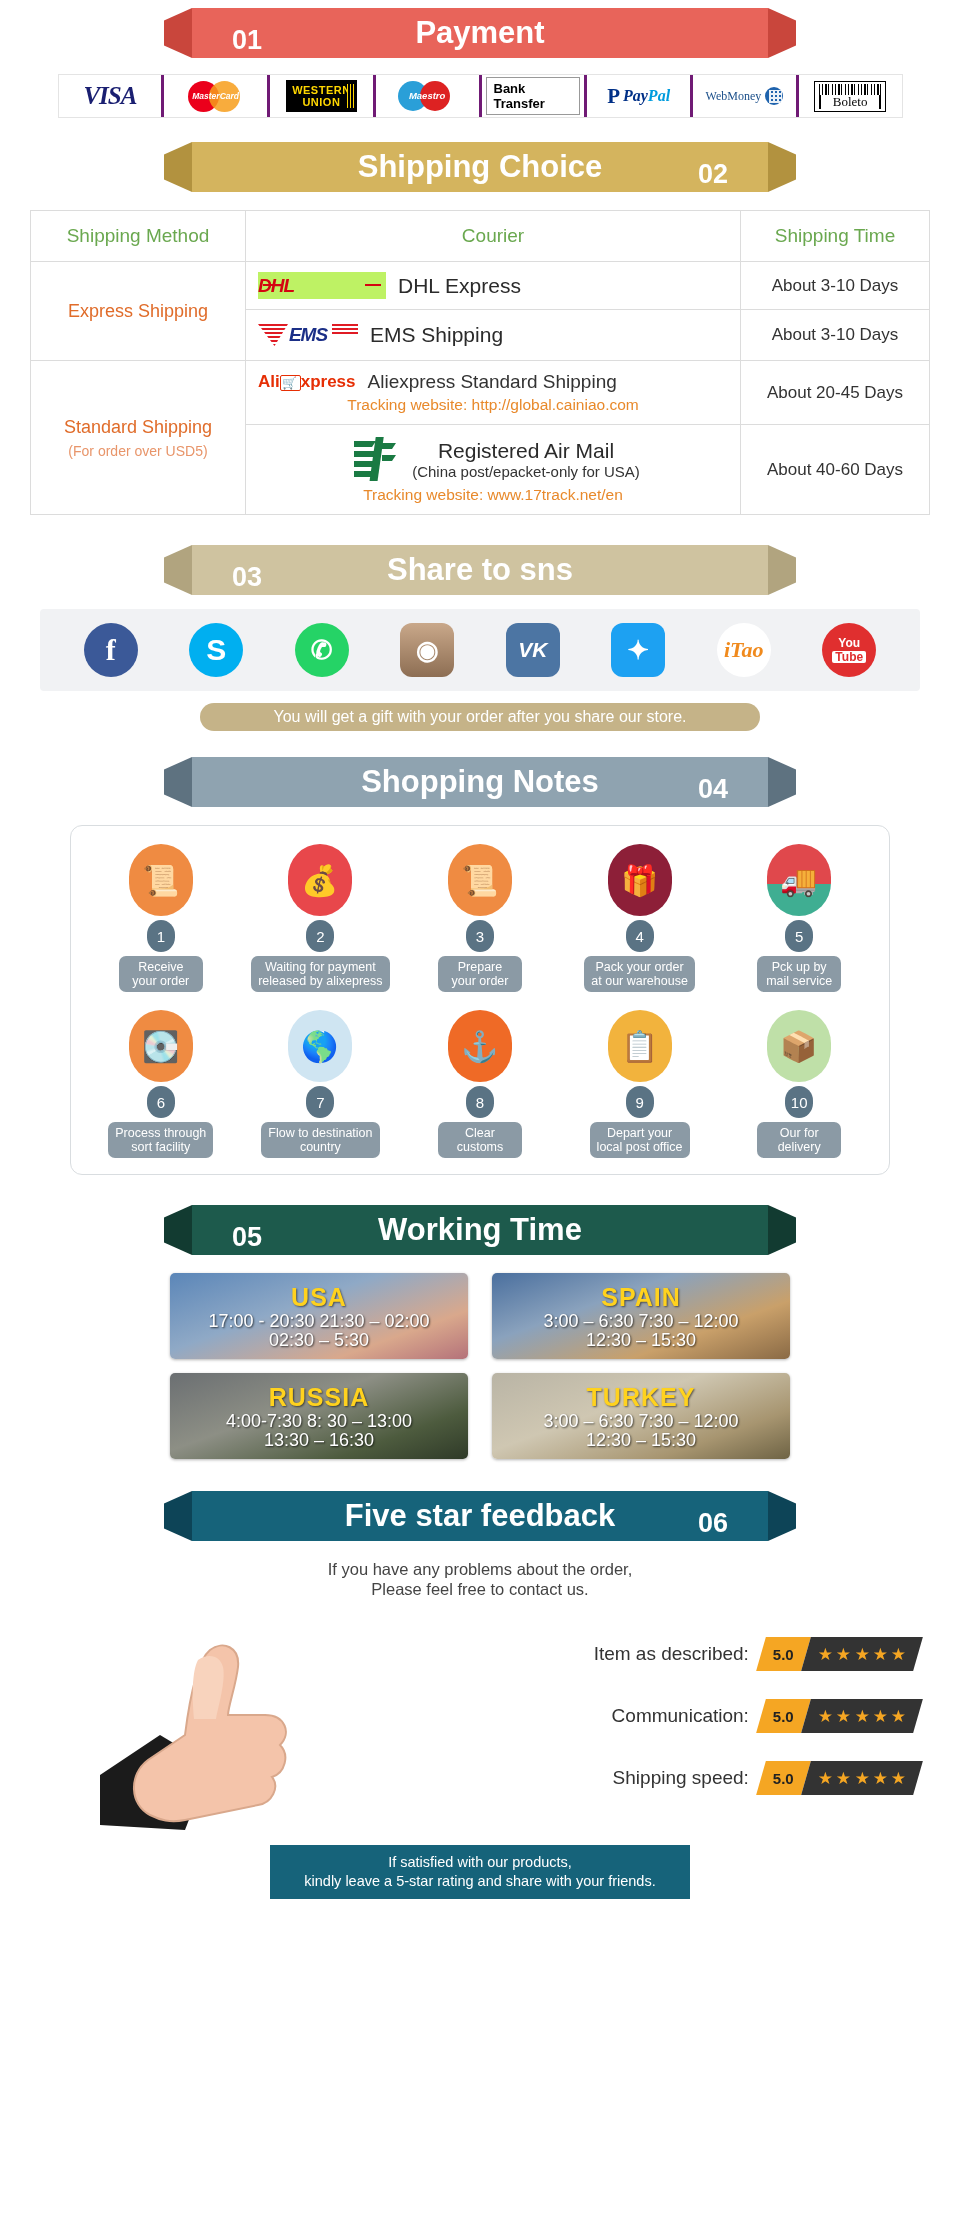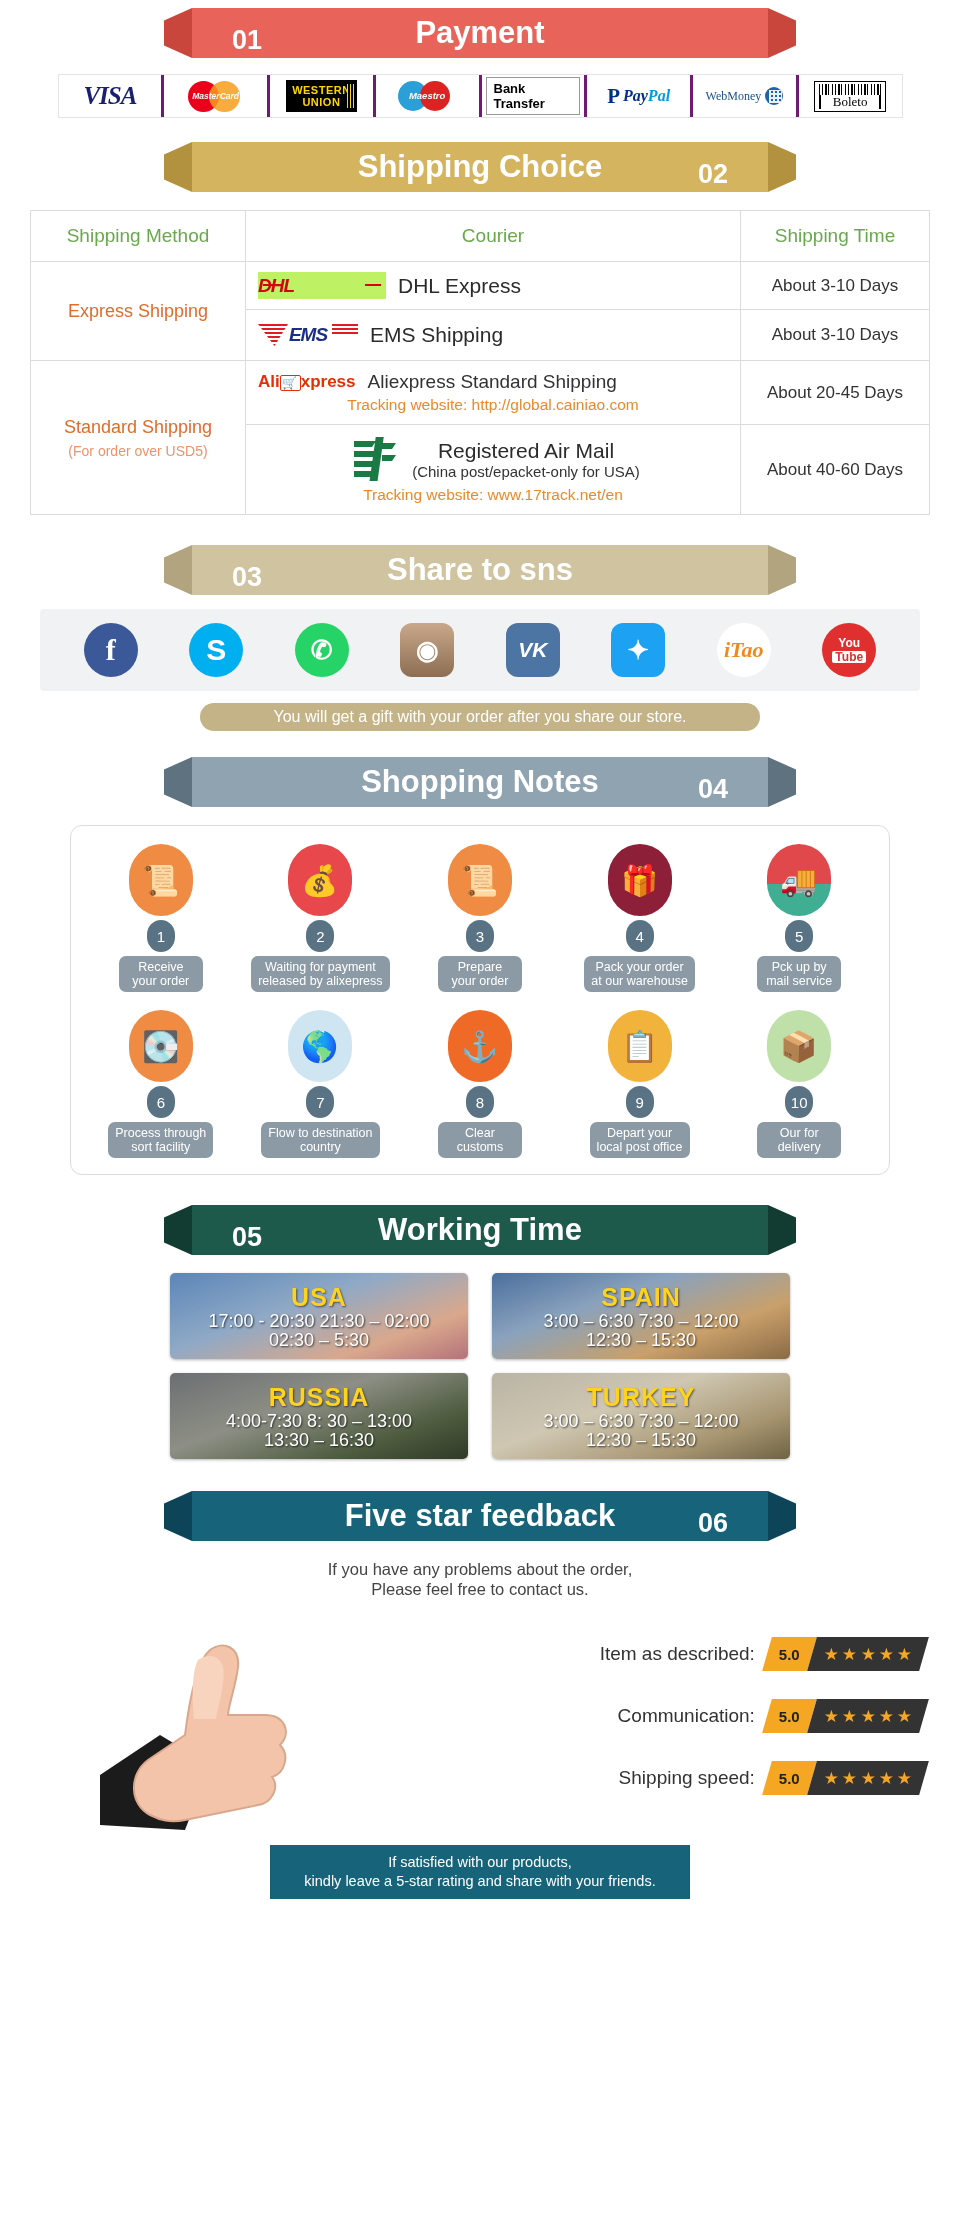--- a/index.html
+++ b/index.html
@@ -177,21 +177,21 @@
     letter-spacing: 1px; text-shadow: 1px 1px 2px rgba(0,0,0,.55);
     font-family: "Liberation Sans", sans-serif; }
   .tc-line { color: #fff; font-size: 18px; text-shadow: 1px 1px 2px rgba(0,0,0,.7);
     line-height: 19px; }
 
   
   .fb-text { text-align: center; color: #444; font-size: 16.5px;
     line-height: 20px; margin-top: 14px; }
   .fb-area { position: relative; width: 900px; margin: 6px auto 0; height: 230px; }
   .thumb-wrap { position: absolute; left: 60px; top: 10px; width: 230px; height: 220px; }
-  .ratings { position: absolute; right: 6px; top: 18px; width: 560px; }
+  .ratings { position: absolute; right: 12px; top: 18px; width: 560px; }
   .rating-row { display: flex; align-items: center; justify-content: flex-end;
     height: 62px; gap: 12px; }
   .rating-label { font-size: 19px; color: #333; }
   .rate-badge { display: flex; align-items: stretch; height: 34px; }
   .rate-score { background: #f5a623; color: #222; font-weight: bold; font-size: 15px;
     display: flex; align-items: center; padding: 0 12px;
     transform: skewX(-16deg); }
   .rate-score span { transform: skewX(16deg); }
   .rate-stars { background: #333; display: flex; align-items: center;
     padding: 0 12px; gap: 3px; transform: skewX(-16deg); }

